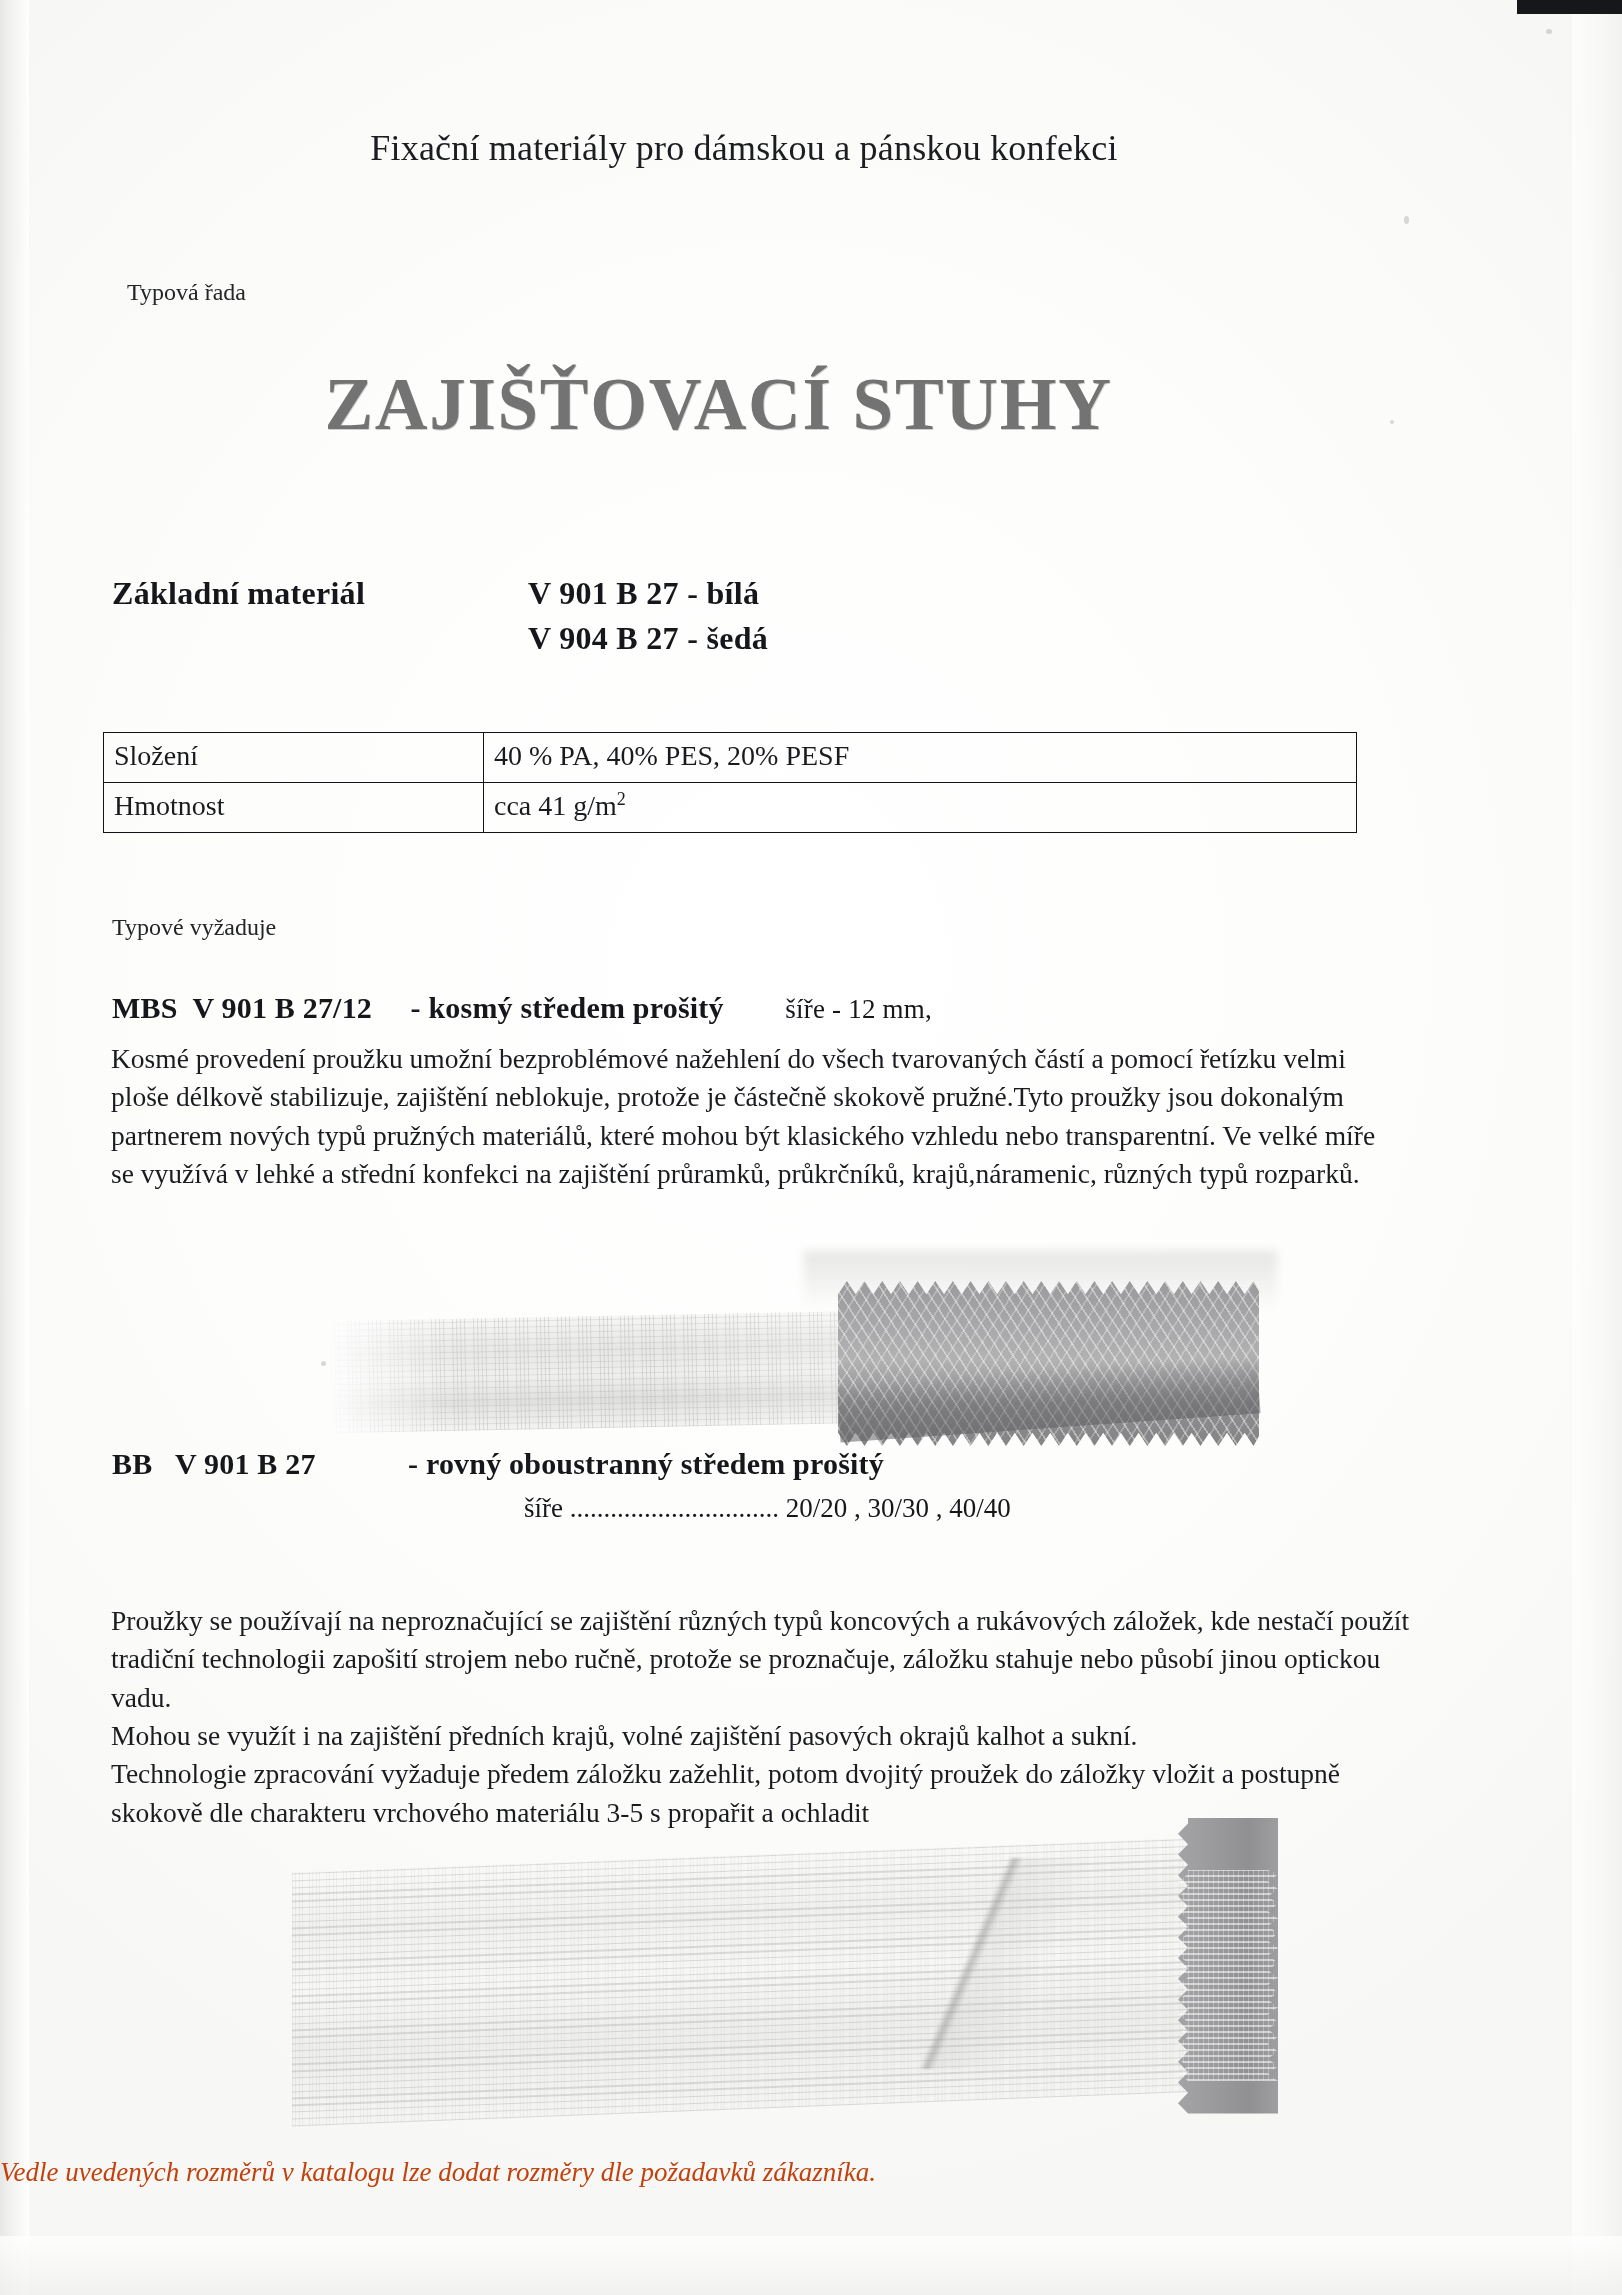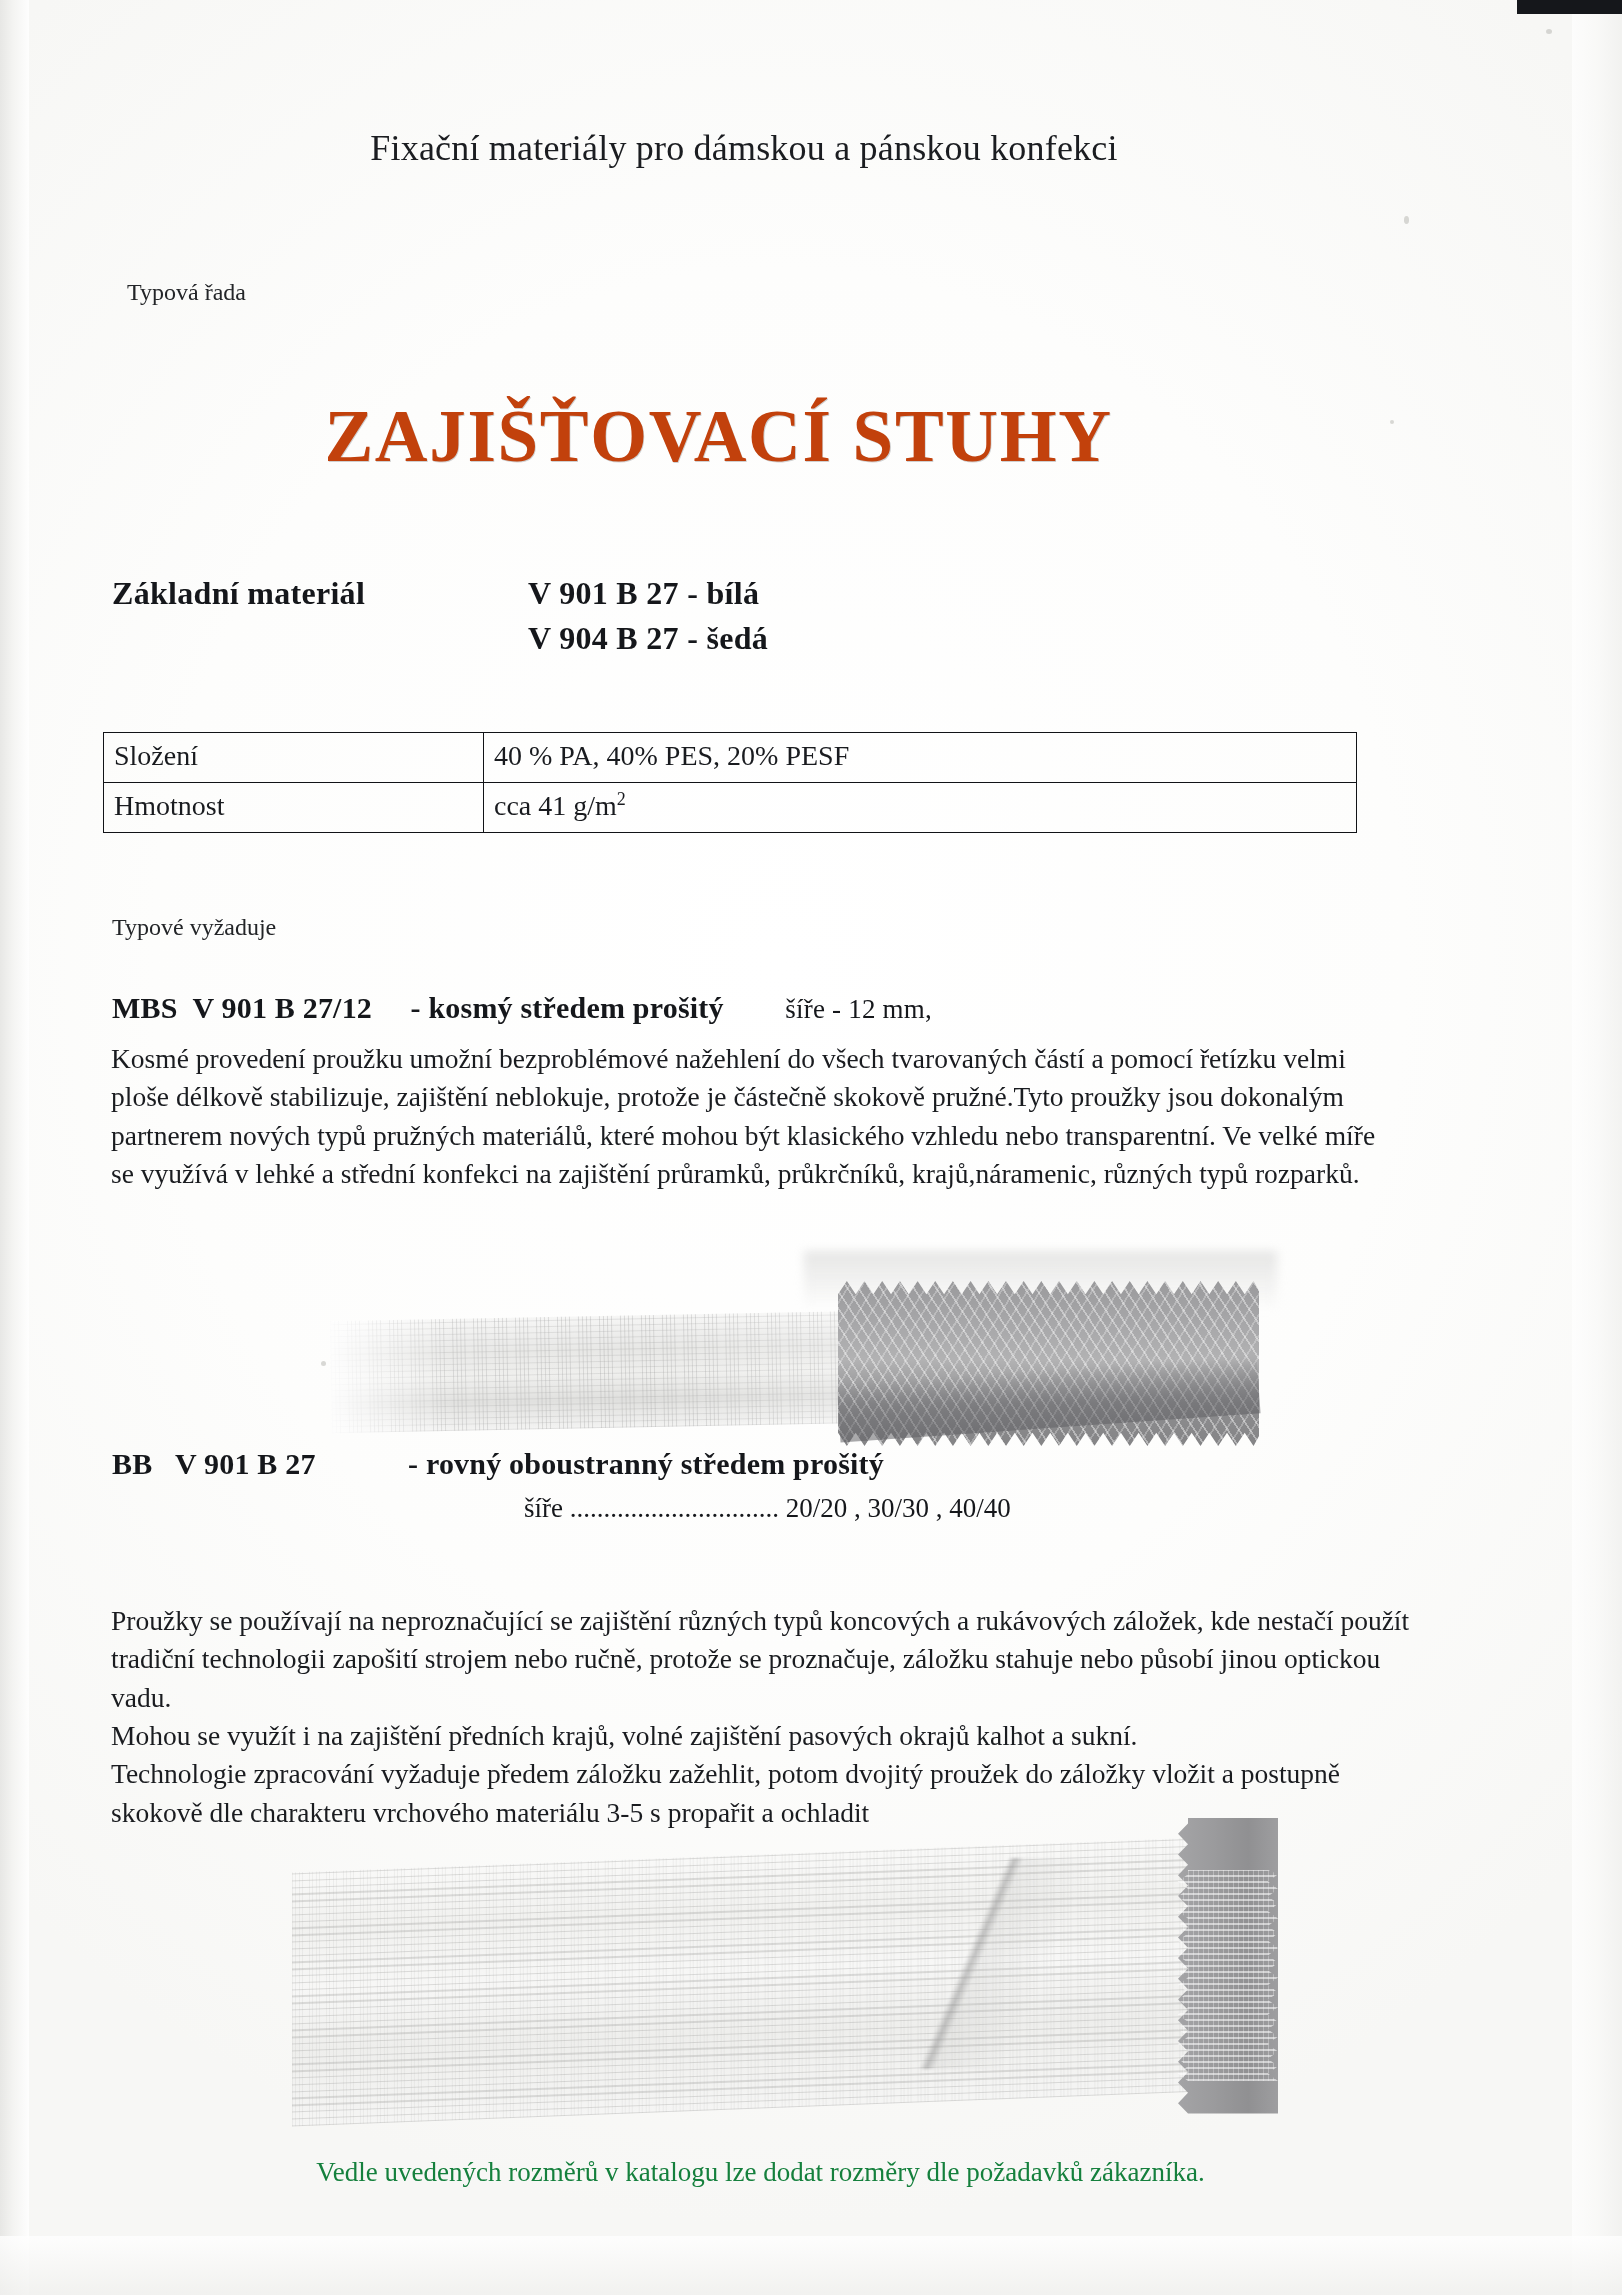--- a/index.html
+++ b/index.html
@@ -77,23 +77,22 @@
   }
 
   .big-title {
     left: 0; top: 363px;
     width: 1437px;
     text-align: center;
     font-family: "Liberation Serif", "DejaVu Serif", serif;
     font-weight: bold;
     font-size: 73px;
     letter-spacing: 1.7px;
-    color: #c2410c;
+    color: #737373;
     text-shadow: 0.8px 0.8px 0 rgba(90,90,95,.28);
-    margin-top: 32px;
   }
 
   .basic-label {
     left: 112px; top: 575px;
     font-weight: bold;
     font-size: 32px;
     letter-spacing: 0.3px;
   }
   .basic-values {
     left: 528px; top: 571px;
@@ -157,23 +156,23 @@
     left: 111px; top: 1602px;
     width: 1302px;
     font-size: 27.5px;
     line-height: 1.395;
     color: #1a1c20;
   }
 
   .footer-note {
     left: 0; top: 2157px;
     width: 1521px;
-    text-align: center;
     font-size: 27px;
-    color: #15803d;
+    color: #c2410c;
+    font-style: italic;
   }
 
   
   .swatch { position: absolute; }
 
   
   .sw1 { left: 331px; top: 1242px; width: 947px; height: 211px; }
   .sw1-tape {
     position: absolute;
     left: 0; top: 74px;

